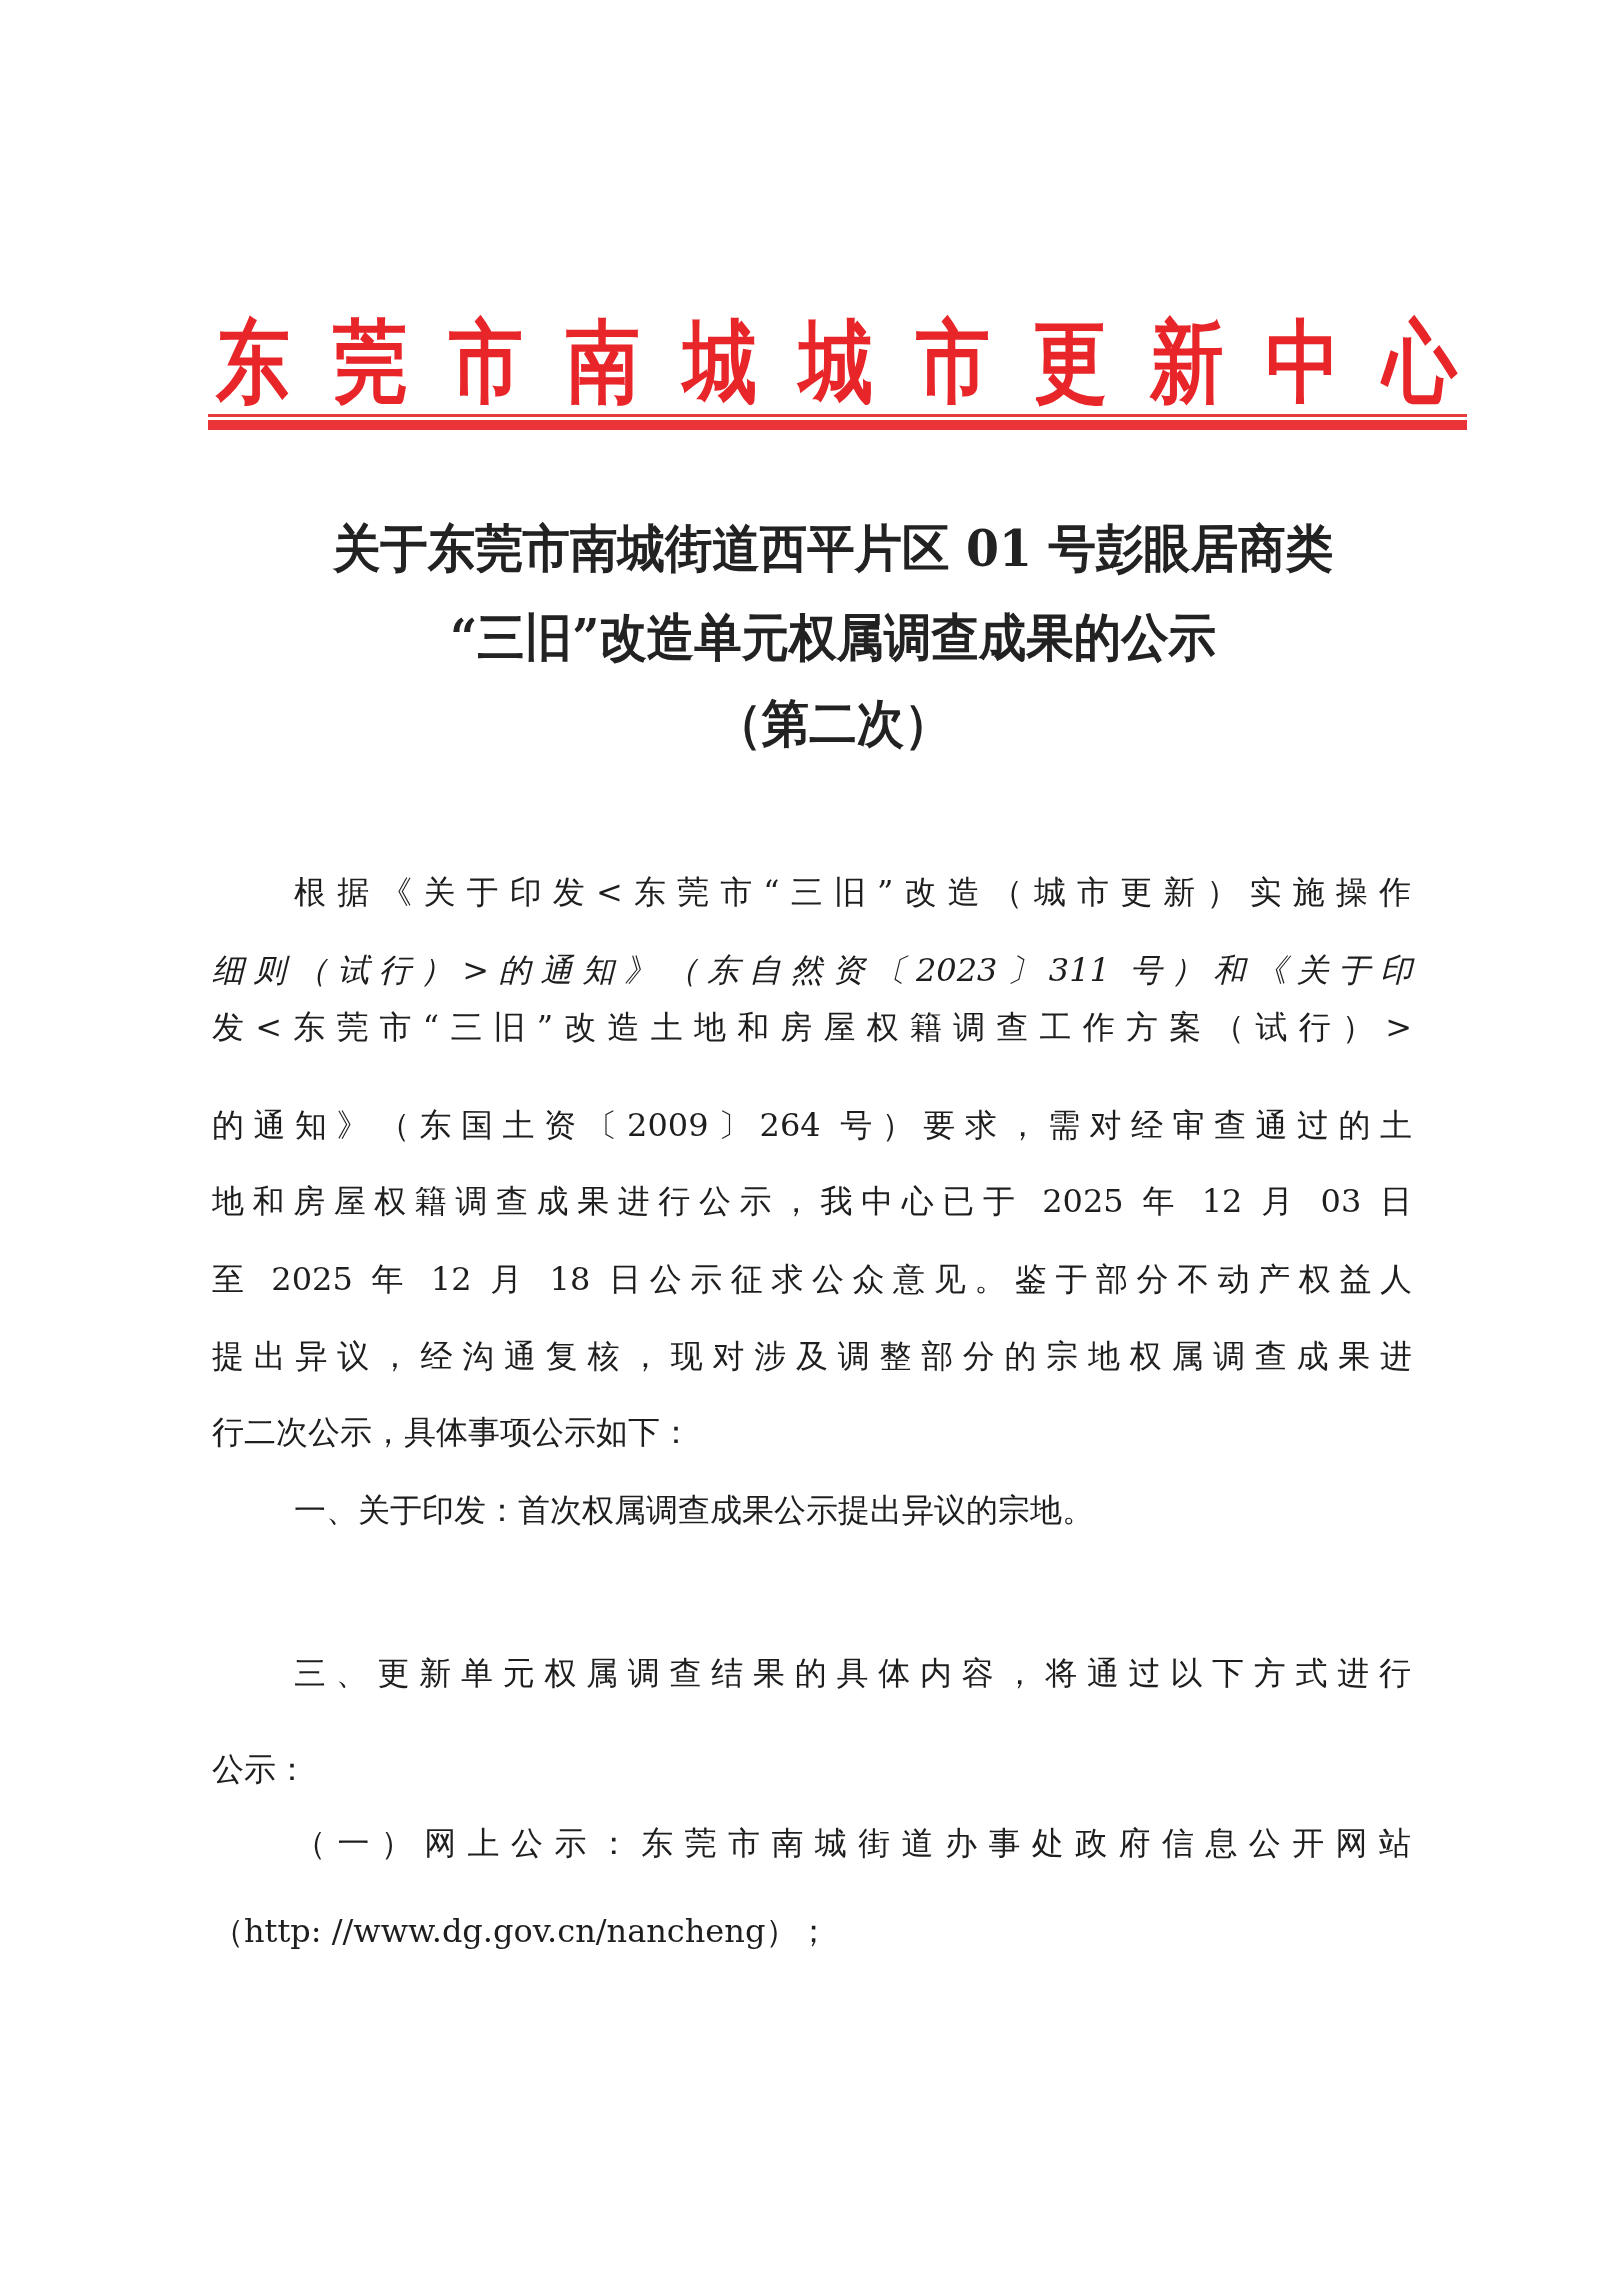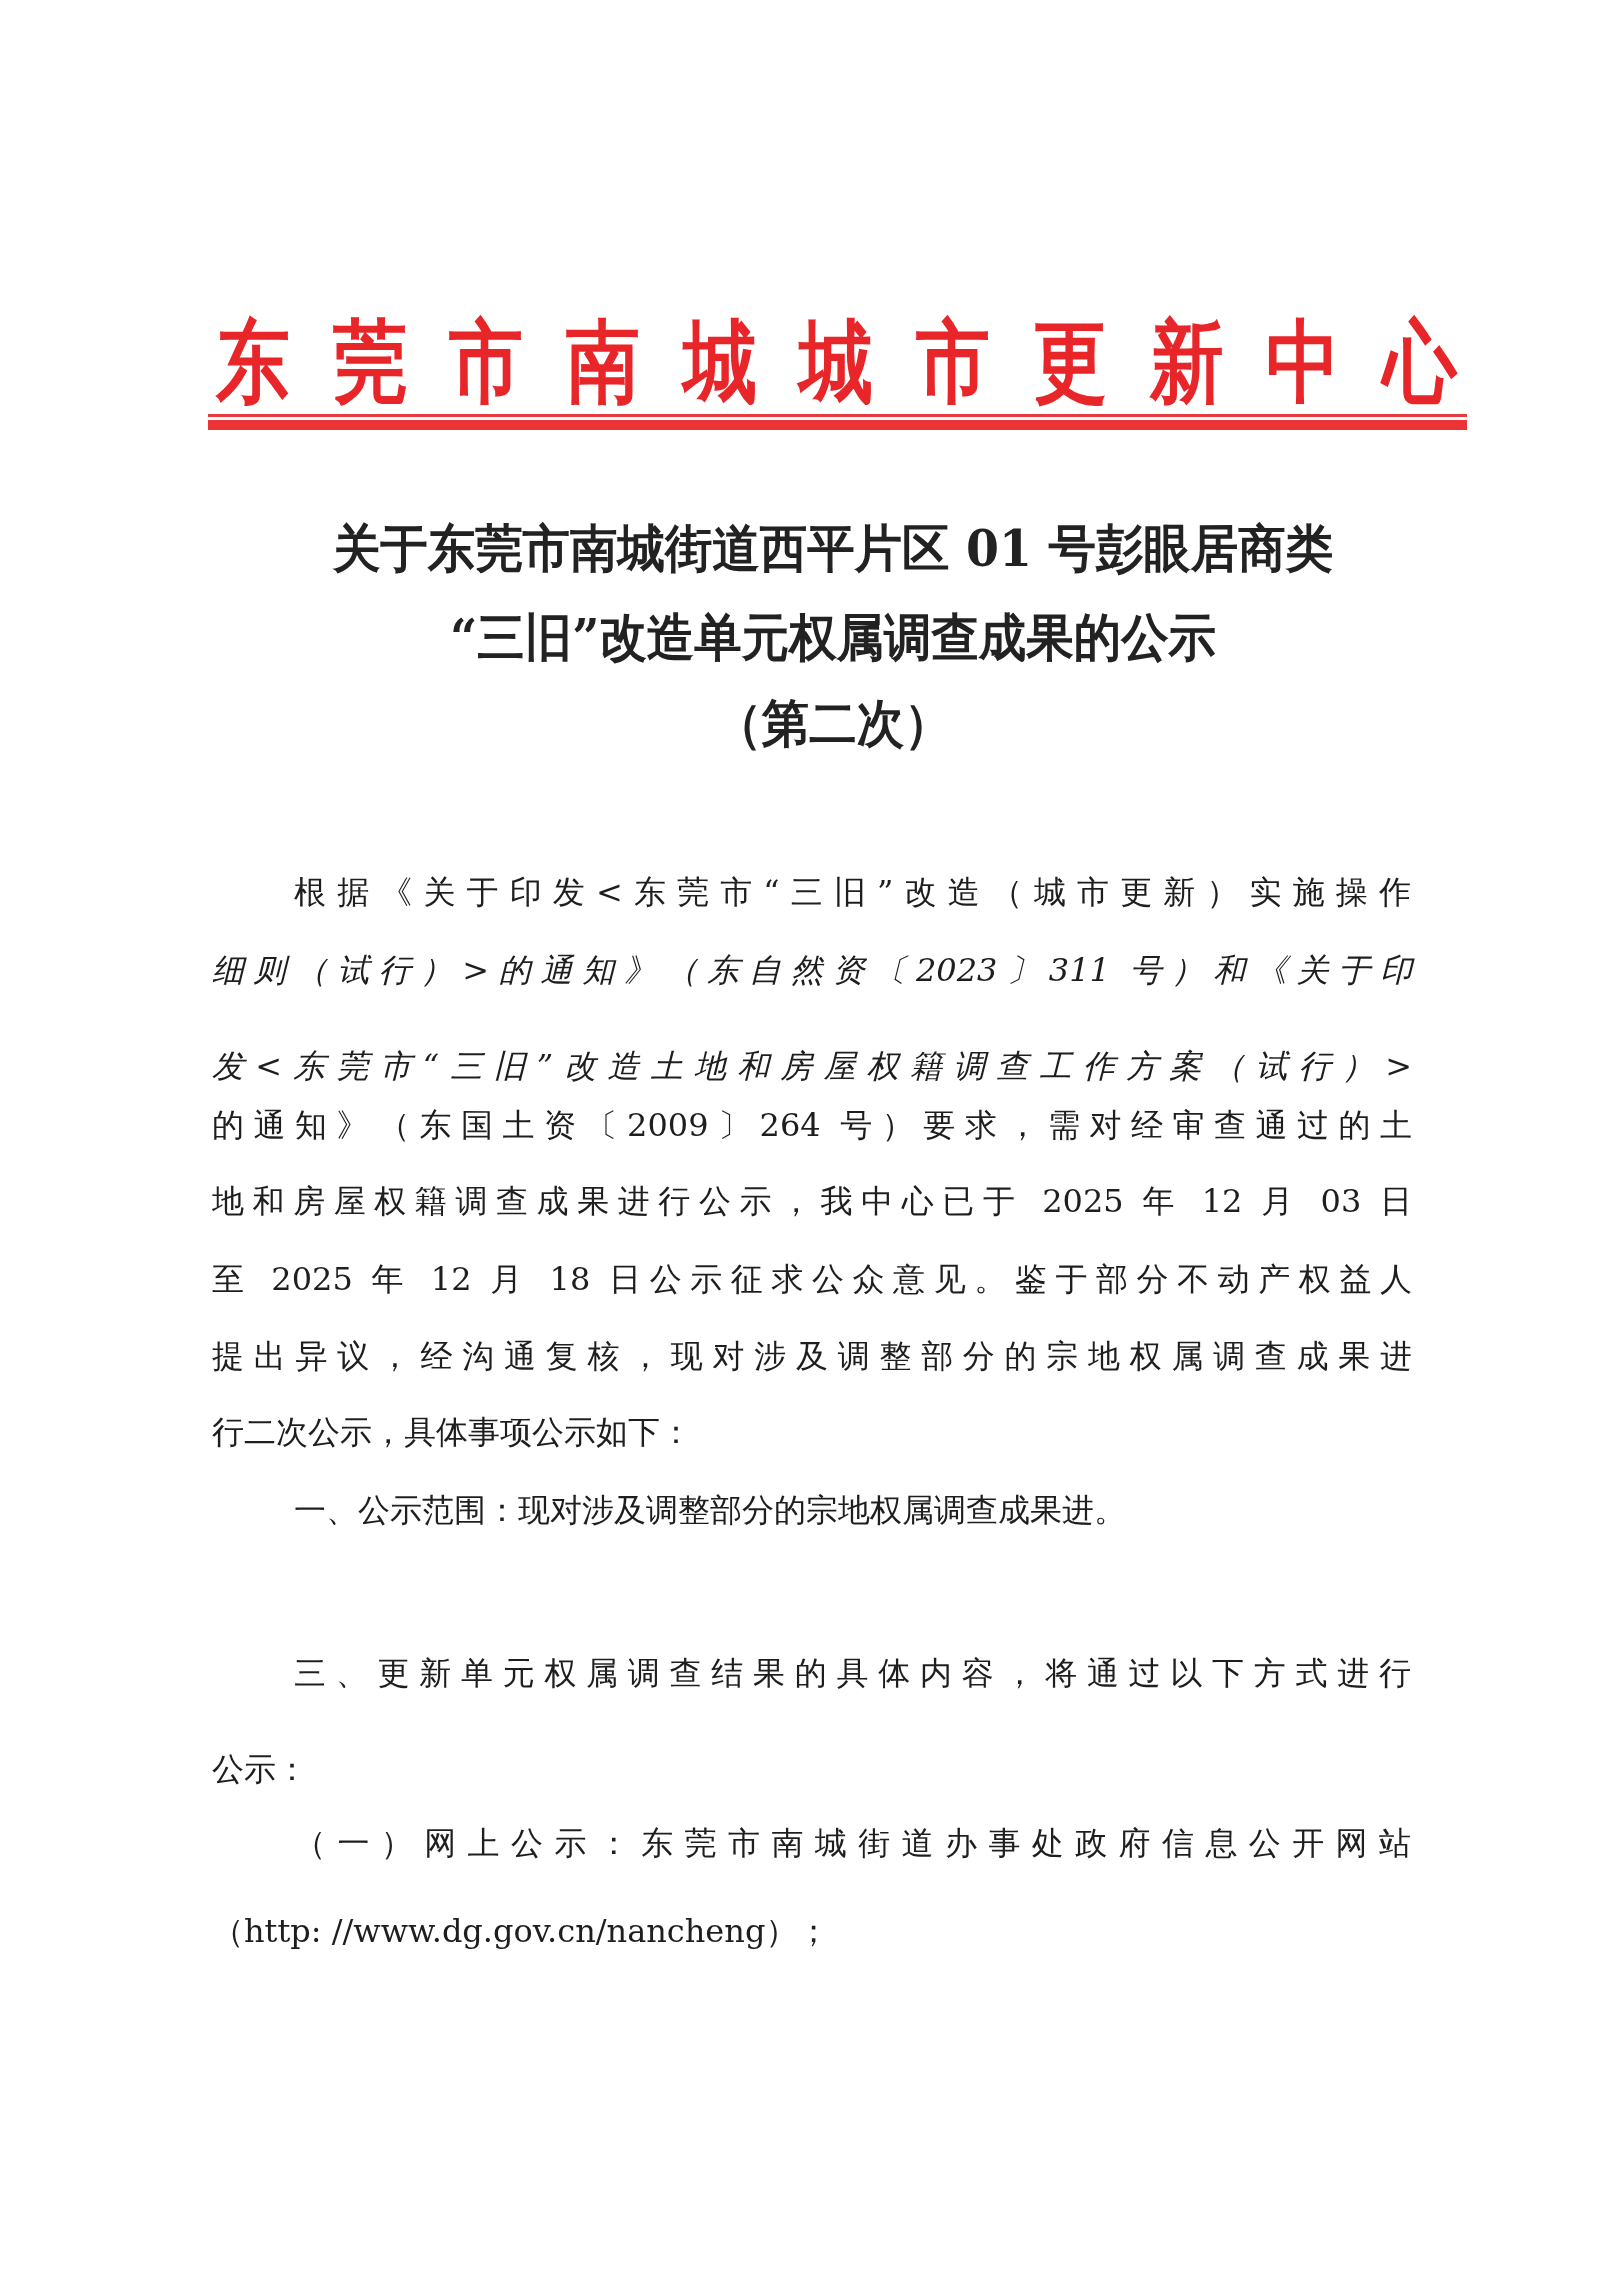--- a/index.html
+++ b/index.html
@@ -112,28 +112,28 @@
   </div>
   <div class="rule-thin"></div>
   <div class="rule-thick"></div>
 
   <div class="title title-1">关于东莞市南城街道西平片区 01 号彭眼居商类</div>
   <div class="title title-2">“三旧”改造单元权属调查成果的公示</div>
   <div class="title title-3">（第二次）</div>
 
   <div class="body-line indent" style="top:869px;">根据《关于印发&lt;东莞市“三旧”改造（城市更新）实施操作</div>
   <div class="body-line" style="top:947px;font-style:italic;">细则（试行）&gt;的通知》（东自然资〔2023〕311 号）和《关于印</div>
-  <div class="body-line" style="top:1043px;font-style:italic;">发&lt;东莞市“三旧”改造土地和房屋权籍调查工作方案（试行）&gt;</div>
+  <div class="body-line" style="top:1004px;">发&lt;东莞市“三旧”改造土地和房屋权籍调查工作方案（试行）&gt;</div>
   <div class="body-line" style="top:1102px;">的通知》（东国土资〔2009〕264 号）要求，需对经审查通过的土</div>
   <div class="body-line" style="top:1178px;">地和房屋权籍调查成果进行公示，我中心已于 2025 年 12 月 03 日</div>
   <div class="body-line" style="top:1256px;">至 2025 年 12 月 18 日公示征求公众意见。鉴于部分不动产权益人</div>
   <div class="body-line" style="top:1333px;">提出异议，经沟通复核，现对涉及调整部分的宗地权属调查成果进</div>
   <div class="body-line short" style="top:1409px;">行二次公示，具体事项公示如下：</div>
 
-  <div class="body-line indent short" style="top:1487px;">一、公示范围：现对涉及调整部分的宗地权属调查成果进。</div>
+  <div class="body-line indent short" style="top:1487px;">一、关于印发：首次权属调查成果公示提出异议的宗地。</div>
   <div class="body-line indent" style="top:1650px;">三、更新单元权属调查结果的具体内容，将通过以下方式进行</div>
   <div class="body-line short" style="top:1736px;margin-top:10px;">公示：</div>
 
   <div class="body-line indent" style="top:1822px;font-family:Liberation Mono, monospace;">（一）网上公示：东莞市南城街道办事处政府信息公开网站</div>
   <div class="body-line short" style="top:1908px;">（http: //www.dg.gov.cn/nancheng）；</div>
 
 </div>
 
 
 </body></html>

